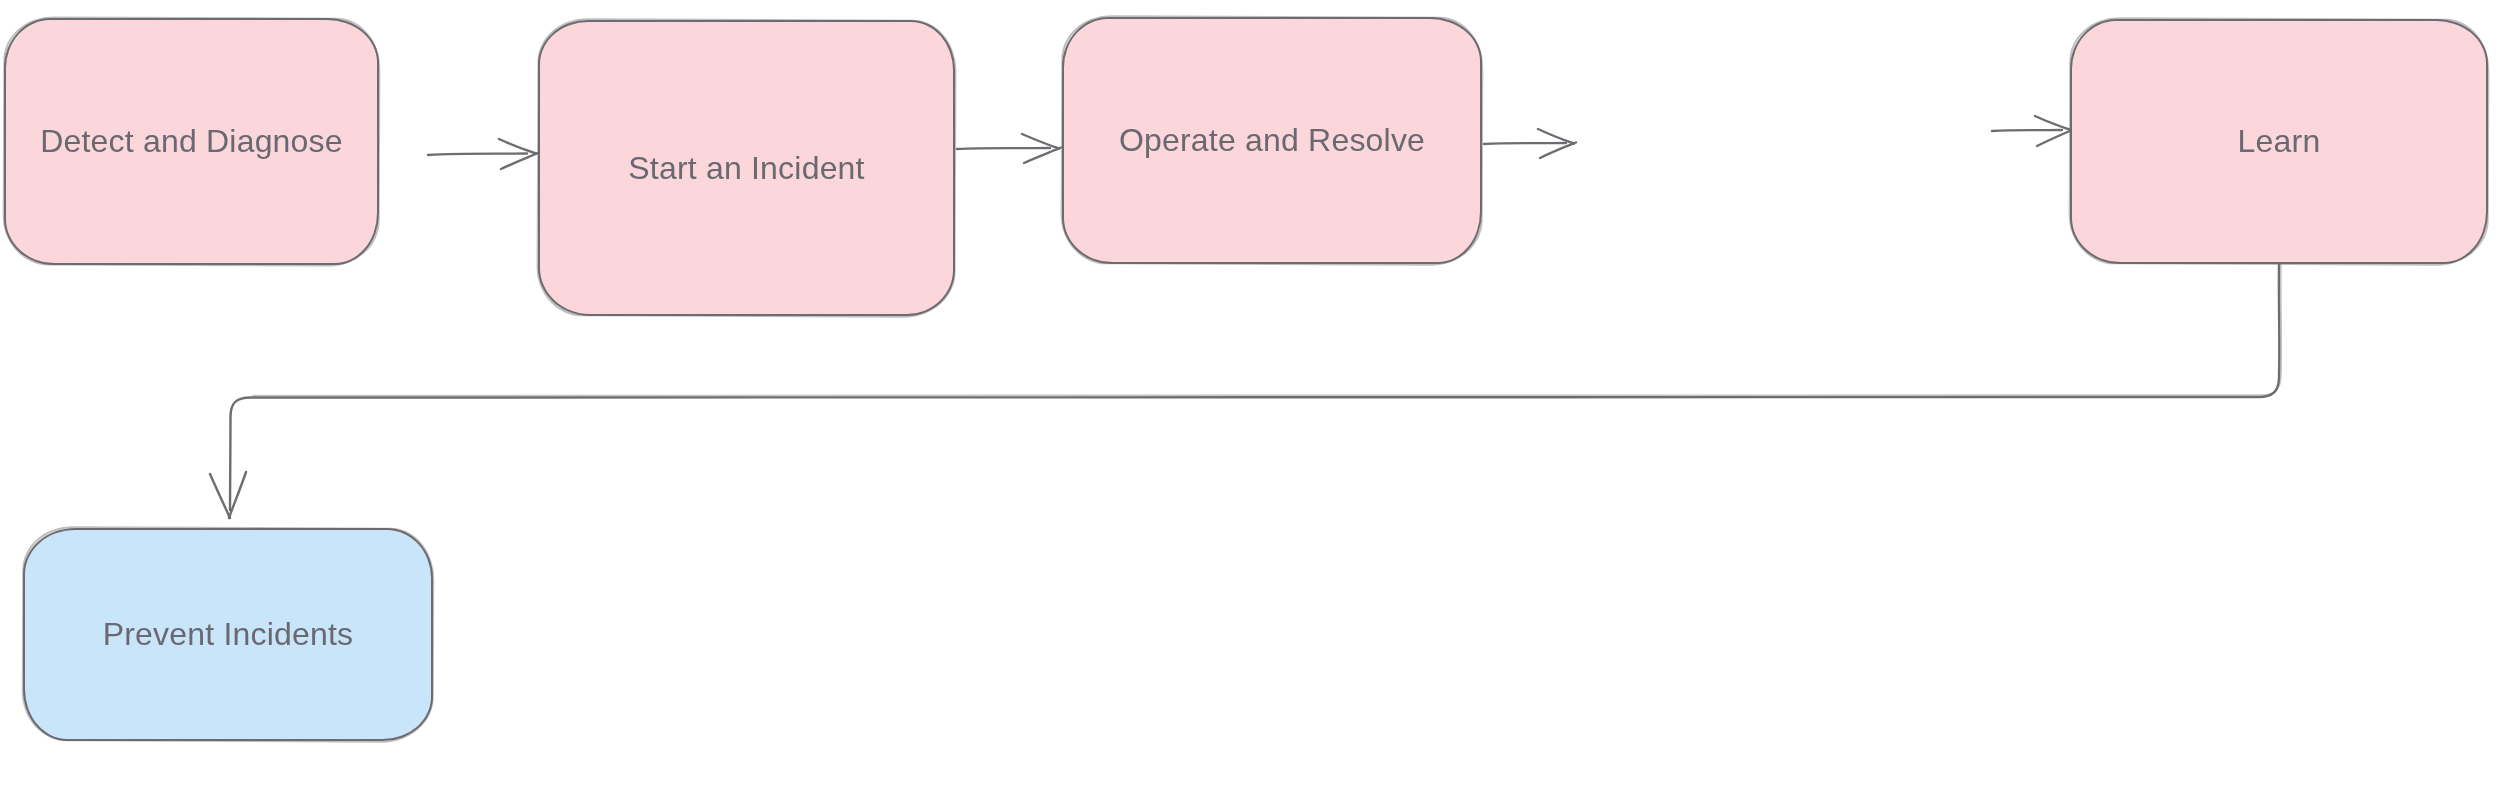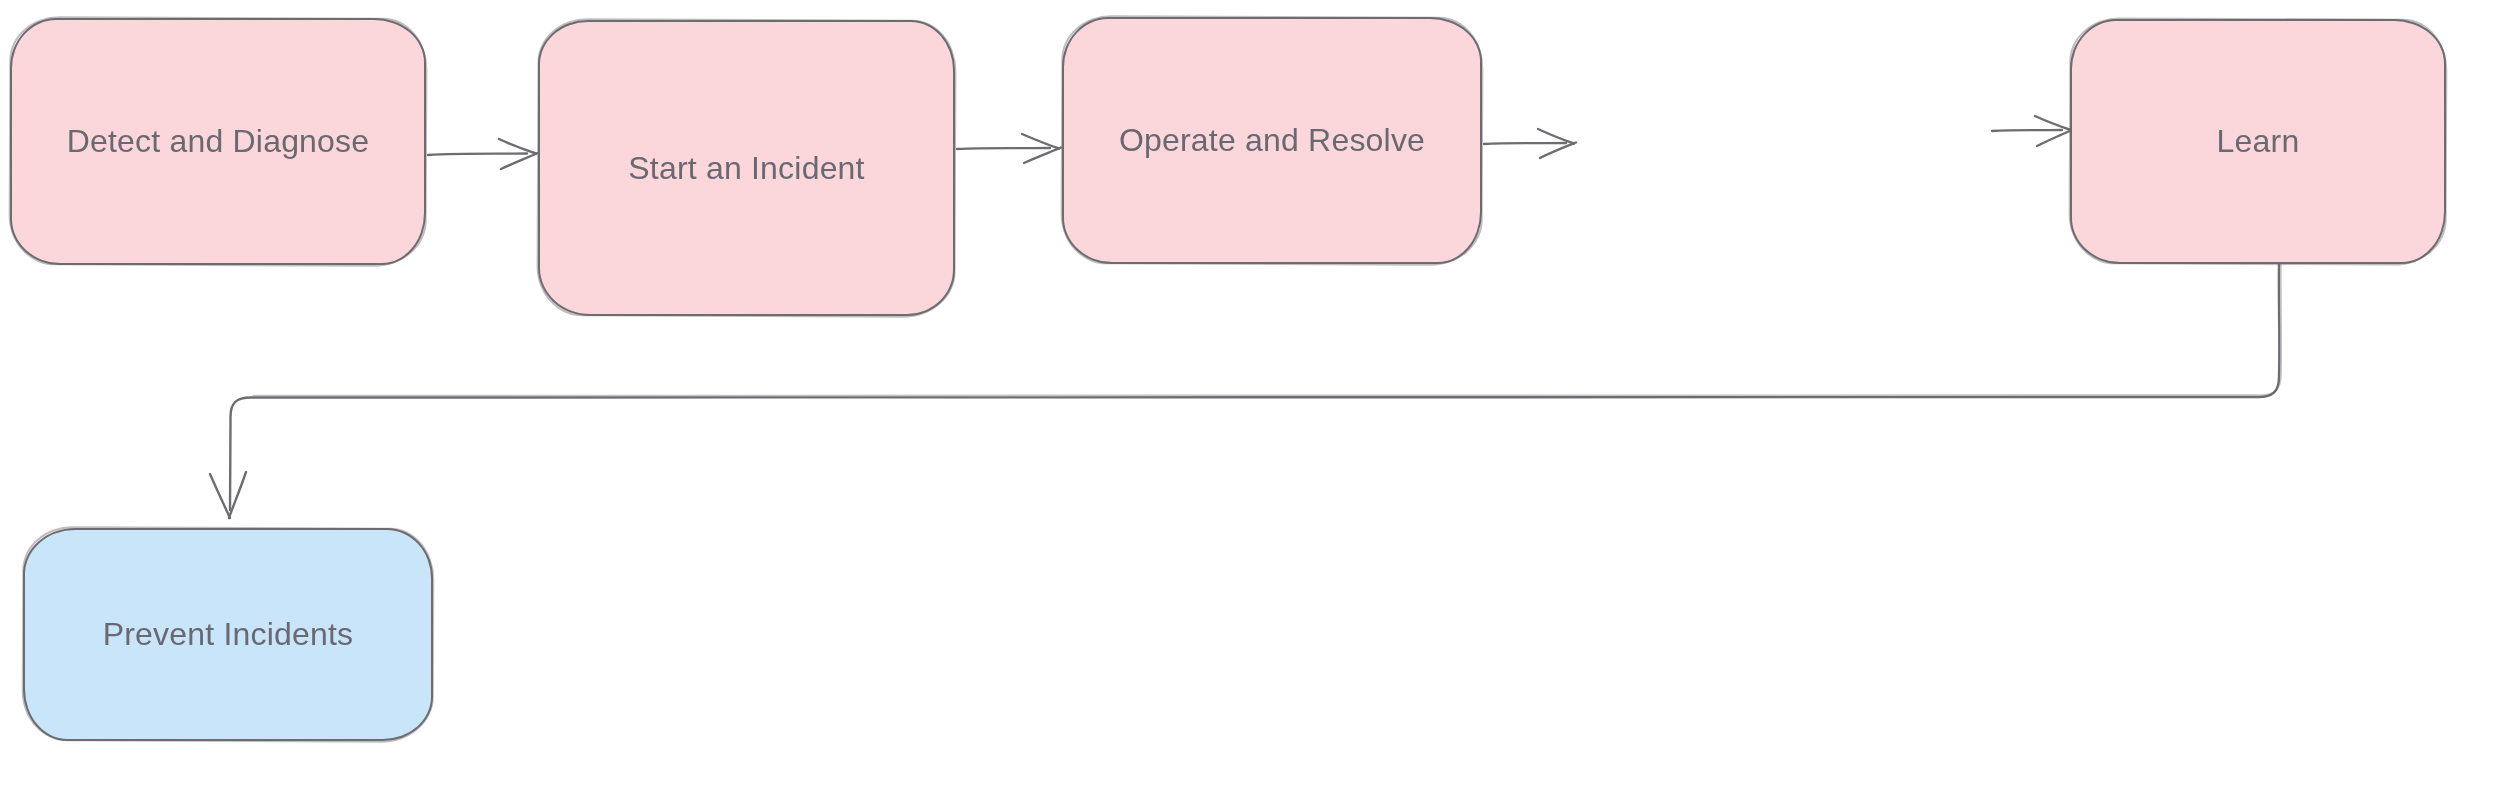--- a/index.html
+++ b/index.html
@@ -31,27 +31,27 @@
     position: absolute;
     inset: -3px;
     border: 2px solid rgba(110, 108, 112, 0.45);
     border-radius: 50px 44px 52px 46px / 44px 52px 46px 50px;
     transform: rotate(0.25deg);
     pointer-events: none;
   }
   .node.pink { background: var(--pink-fill, #fbd7db); }
   .node.blue { background: var(--blue-fill, #c9e5fa); }
 
-  .node-detect      { left: 10px;   top: 18px;  width: 416px; height: 247px; }
+  .node-detect      { left: 4px;   top: 18px;  width: 375px; height: 247px; }
   .node-start       { left: 538px;  top: 20px;  width: 417px; height: 296px;
                       border-radius: 50px 44px 48px 52px / 44px 50px 46px 48px; }
   .node-operate     { left: 1062px; top: 17px;  width: 420px; height: 247px; }
   .node-communicate { left: 1577px; top: 19px;  width: 411px; height: 245px;
                       border-radius: 48px 50px 46px 44px / 52px 46px 48px 50px; }
-  .node-learn       { left: 2070px; top: 19px;  width: 376px; height: 245px; }
+  .node-learn       { left: 2070px; top: 19px;  width: 418px; height: 245px; }
   .node-prevent     { left: 23px;   top: 528px; width: 410px; height: 213px;
                       border-radius: 52px 46px 50px 44px / 46px 50px 44px 52px; }
 
   .node-label { position: relative; text-align: center; pointer-events: none; }
 
   
   #edges {
     position: absolute;
     left: 0; top: 0;
     width: 2503px; height: 792px;

